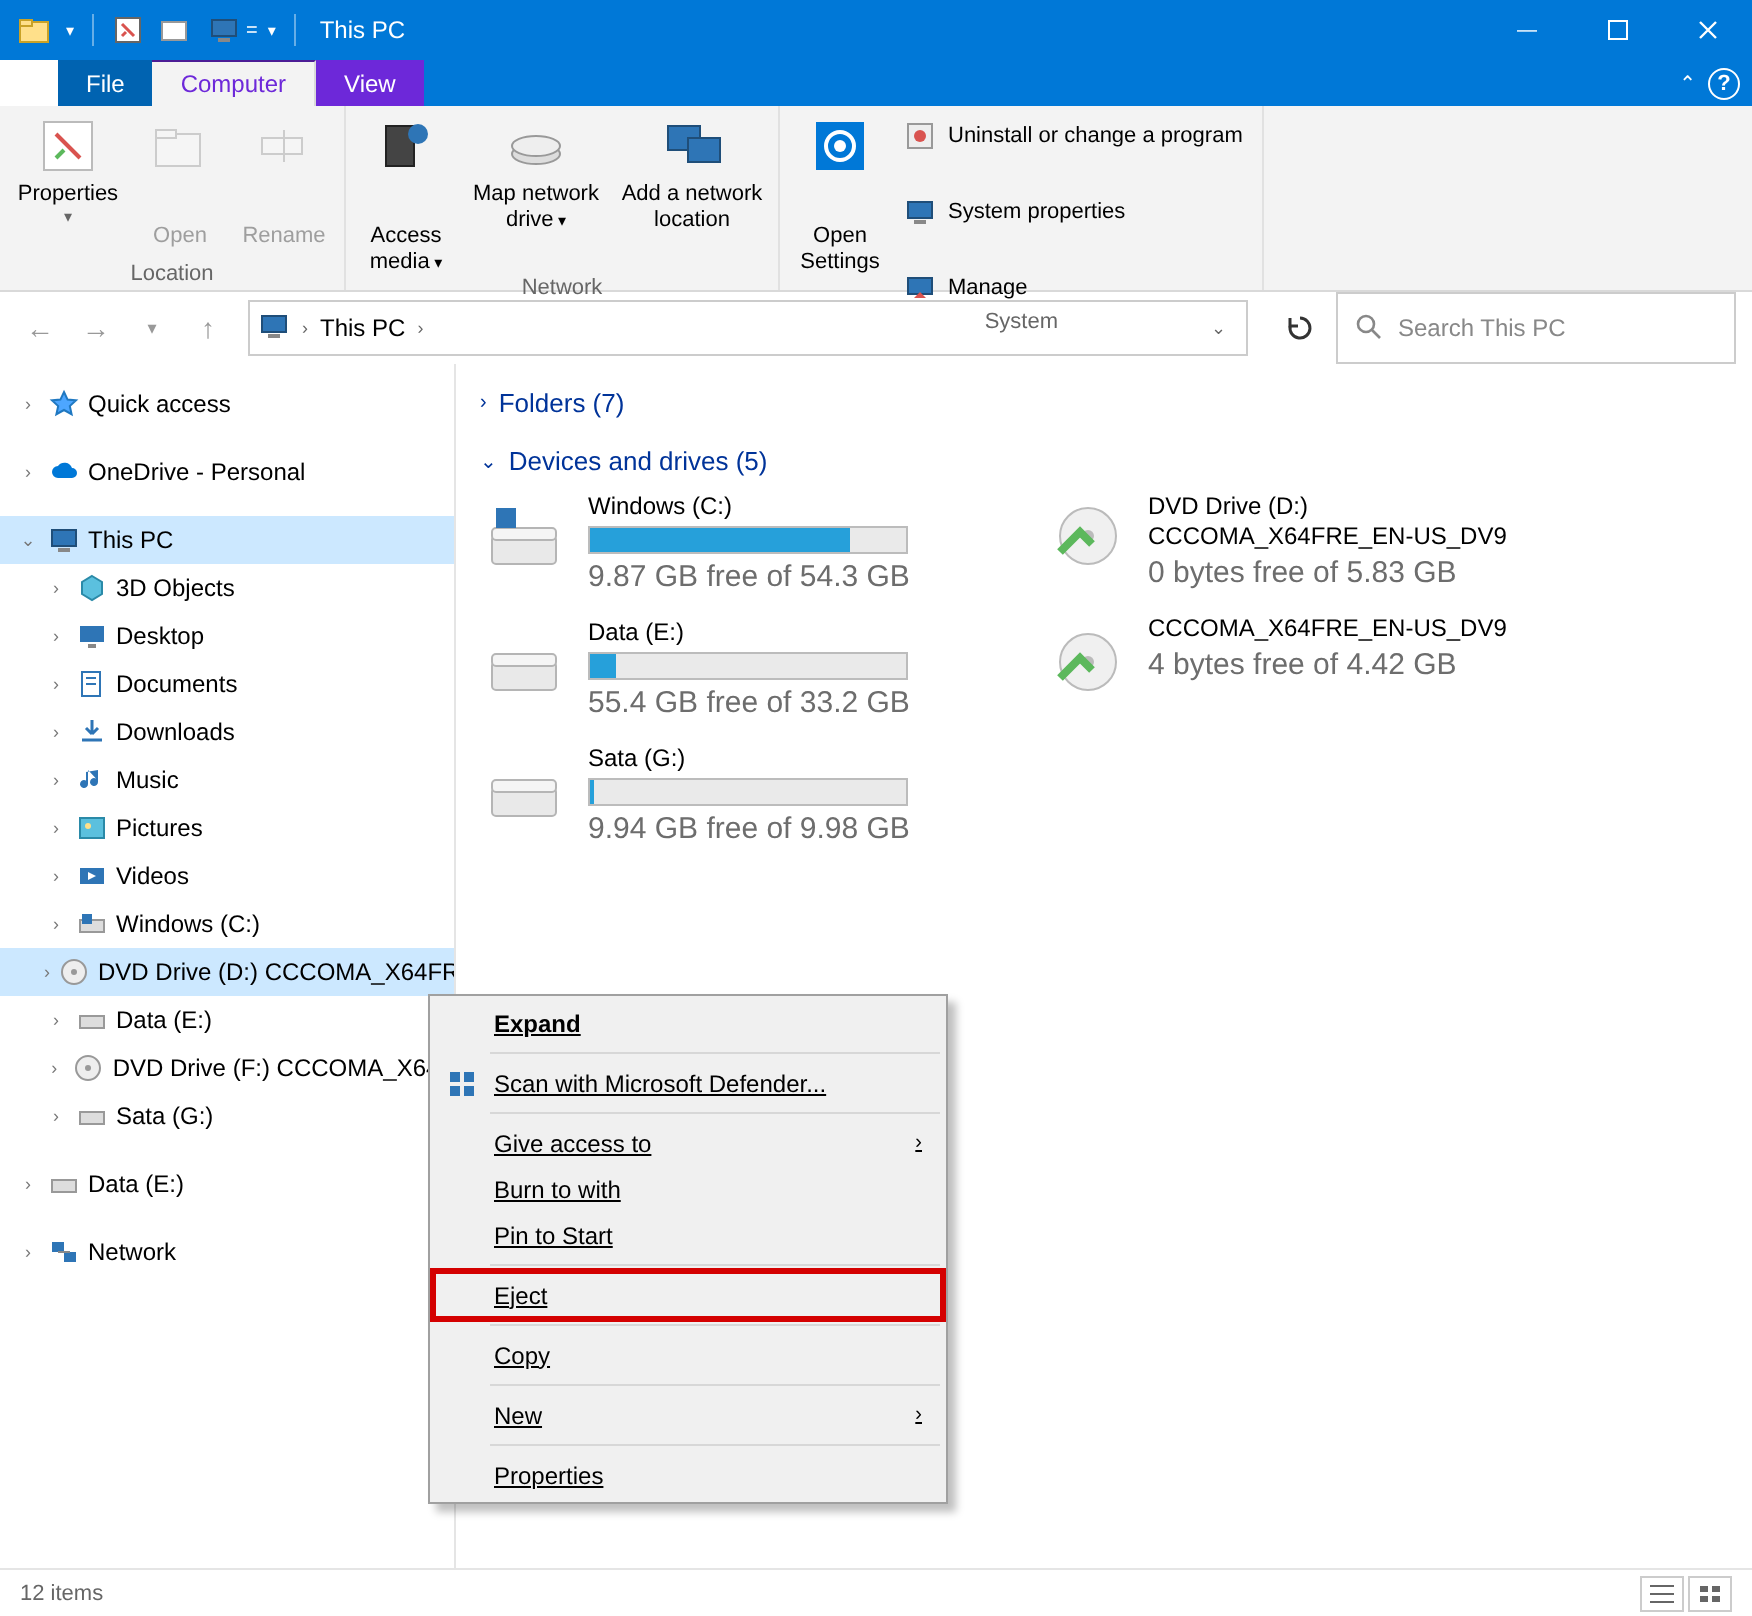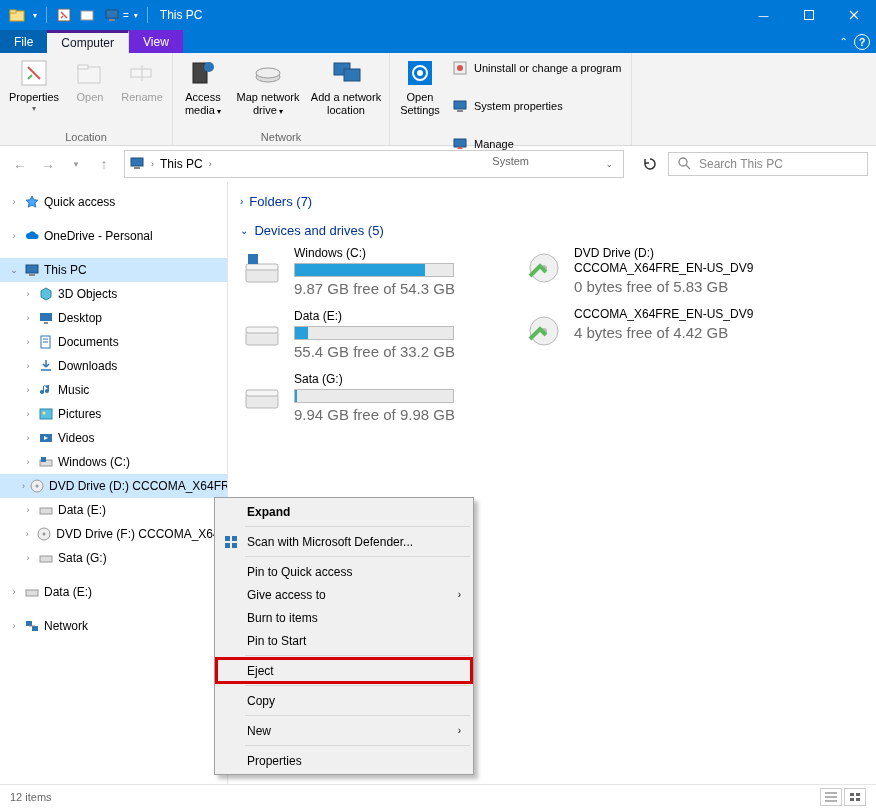--- a/index.html
+++ b/index.html
@@ -6,48 +6,48 @@
 body { width: 876px; height: 808px; background: #fff; overflow: hidden; font-size: 12px; position: relative; }
 
 .titlebar { height: 30px; background: #0078d7; color: #fff; display: flex; align-items: center; padding-left: 6px; }
 .titlebar .qat { display: flex; align-items: center; gap: 2px; }
 .titlebar .qat-item { width: 22px; height: 22px; display: flex; align-items: center; justify-content: center; }
 .titlebar .qat-sep { width: 1px; height: 16px; background: rgba(255,255,255,0.4); margin: 0 4px; }
 .titlebar .title { margin-left: 8px; font-size: 12px; }
 .titlebar .win-controls { margin-left: auto; display: flex; }
 .titlebar .win-btn { width: 45px; height: 30px; display: flex; align-items: center; justify-content: center; font-size: 10px; }
 
-.tabstrip { height: 23px; background: #0078d7; display: flex; align-items: flex-end; position: relative; }
+.tabstrip { height: 23px; background: #0078d7; display: flex; align-items: flex-end; position: relative; margin-left: 29px; }
 .file-tab { height: 23px; padding: 0 14px; background: #0063b1; color: #fff; display: flex; align-items: center; font-size: 12px; }
-.tab { height: 23px; padding: 0 14px; background: #f3f3f3; color: #0f172a; display: flex; align-items: center; font-size: 12px; border-top: 3px solid #4c1d95; border-right: 1px solid #d9d9d9; }
+.tab { height: 23px; padding: 0 14px; background: #f3f3f3; color: #6d28d9; display: flex; align-items: center; font-size: 12px; border-top: 1px solid #4c1d95; border-right: 1px solid #d9d9d9; }
 .tab.inactive { background: #6d28d9; color: #fff; border: none; }
 .tabstrip .collapse { margin-left: auto; color: #fff; padding: 0 6px; display: flex; align-items: center; height: 23px; gap: 6px; }
 .help-circle { width: 16px; height: 16px; border-radius: 50%; background: #0078d7; color: #fff; font-weight: bold; font-size: 11px; display: flex; align-items: center; justify-content: center; border: 1px solid #fff; }
 
 .ribbon { height: 93px; background: #f3f3f3; border-bottom: 1px solid #d9d9d9; display: flex; }
 .ribbon-group { border-right: 1px solid #e1e1e1; padding: 2px 6px 0; display: flex; flex-direction: column; align-items: center; }
 .ribbon-group-content { flex: 1; display: flex; align-items: flex-start; gap: 4px; padding-top: 2px; }
 .ribbon-group-label { font-size: 11px; color: #666; padding-bottom: 2px; }
 .rbtn-large { display: flex; flex-direction: column; align-items: center; width: 56px; }
-.rbtn-large.narrow { width: 48px; }
+.rbtn-large.narrow { width: 48px; gap: 21px; }
 .rbtn-large.wide { width: 74px; justify-content: flex-end; }
 .rbtn-icon { width: 32px; height: 32px; display: flex; align-items: center; justify-content: center; margin-bottom: 2px; }
 .rbtn-label { font-size: 11px; text-align: center; line-height: 13px; }
 .rbtn-label.disabled { color: #9e9e9e; }
 .rbtn-small { display: flex; align-items: center; gap: 6px; height: 22px; font-size: 11px; padding: 0 4px; }
 .rbtn-small .ico { width: 16px; height: 16px; display: flex; align-items: center; justify-content: center; }
 
 .navbar { height: 36px; display: flex; align-items: center; padding: 4px 8px; gap: 4px; }
 .nav-arrow { width: 24px; height: 24px; display: flex; align-items: center; justify-content: center; color: #999; border-radius: 2px; font-size: 14px; }
 .address-bar { flex: 1; height: 28px; border: 1px solid #ccc; display: flex; align-items: center; padding: 0 4px; gap: 6px; margin: 0 8px 0 4px; }
 .address-bar .crumb { font-size: 12px; }
 .address-bar .crumb-sep { color: #666; font-size: 9px; }
 .address-bar .dropdown-btn { margin-left: auto; color: #666; font-size: 9px; padding: 0 6px; }
 .refresh-btn { width: 28px; height: 28px; display: flex; align-items: center; justify-content: center; color: #333; }
-.search-box { width: 200px; height: 24px; border: 1px solid #ccc; display: flex; align-items: center; padding: 0 8px; color: #888; gap: 8px; }
+.search-box { width: 200px; height: 36px; border: 1px solid #ccc; display: flex; align-items: center; padding: 0 8px; color: #888; gap: 8px; }
 .search-box input { border: none; outline: none; flex: 1; font-size: 12px; color: #333; }
 .search-box input::placeholder { color: #888; }
 
 .body-area { display: flex; height: calc(808px - 30px - 23px - 93px - 36px - 24px); }
 
 .navpane { width: 228px; border-right: 1px solid #e5e5e5; padding: 8px 0; overflow: hidden; }
 .tree-item { height: 24px; display: flex; align-items: center; gap: 4px; padding-left: 8px; font-size: 12px; white-space: nowrap; position: relative; }
 .tree-item .expander { width: 12px; text-align: center; color: #777; font-size: 9px; }
 .tree-item .tico { width: 16px; height: 16px; display: flex; align-items: center; justify-content: center; }
 .tree-item.depth1 { padding-left: 22px; }
@@ -61,21 +61,21 @@
 .drives-grid { display: flex; flex-wrap: wrap; gap: 12px 20px; }
 .drive-item { width: 260px; display: flex; gap: 10px; }
 .drive-icon { width: 44px; height: 44px; display: flex; align-items: center; justify-content: center; }
 .drive-info { flex: 1; }
 .drive-name { font-size: 12px; margin-bottom: 3px; }
 .drive-bar { width: 160px; height: 14px; border: 1px solid #bcbcbc; background: #eaeaea; margin-bottom: 3px; position: relative; }
 .drive-bar-fill { height: 100%; background: #26a0da; }
 .drive-free { font-size: 15px; color: #6d6d6d; }
 
 .context-menu { position: absolute; left: 214px; top: 497px; width: 260px; background: #f0f0f0; border: 1px solid #a0a0a0; box-shadow: 4px 4px 4px rgba(0,0,0,0.25); padding: 2px; font-size: 12px; }
-.cm-item { height: 23px; display: flex; align-items: center; padding-left: 30px; position: relative; }
+.cm-item { height: 23px; display: flex; align-items: center; padding-left: 30px; position: relative; text-decoration: underline; }
 .cm-item.bold { font-weight: bold; }
 .cm-item .cm-ico { position: absolute; left: 6px; width: 16px; height: 16px; display: flex; align-items: center; justify-content: center; }
 .cm-item .cm-arrow { margin-left: auto; margin-right: 10px; font-size: 10px; }
 .cm-sep { height: 1px; background: #d7d7d7; margin: 3px 1px 3px 28px; }
 .cm-item.highlighted { outline: 3px solid #d40000; outline-offset: -1px; }
 
 .statusbar { height: 24px; border-top: 1px solid #e5e5e5; display: flex; align-items: center; padding: 0 10px; font-size: 11px; color: #666; }
 .statusbar .view-btns { margin-left: auto; display: flex; gap: 2px; }
 .statusbar .view-btn { width: 22px; height: 18px; border: 1px solid #ccc; display: flex; align-items: center; justify-content: center; font-size: 10px; }
 
@@ -566,28 +566,25 @@
           <rect x="2" y="2" width="5" height="5" fill="#2e75b6"></rect>
           <rect x="9" y="2" width="5" height="5" fill="#2e75b6"></rect>
           <rect x="2" y="9" width="5" height="5" fill="#2e75b6"></rect>
           <rect x="9" y="9" width="5" height="5" fill="#2e75b6"></rect>
         </svg>
       </span>
     <span>Scan with Microsoft Defender...</span>
   </div>
   <div class="cm-sep"></div>
   <div class="cm-item">
-      <span>Pin to Quick access</span>
-    </div>
-  <div class="cm-item">
       <span>Give access to</span>
       <span class="cm-arrow">›</span>
     </div>
   <div class="cm-item">
-      <span>Burn to items</span>
+      <span>Burn to with</span>
     </div>
   <div class="cm-item">
       <span>Pin to Start</span>
     </div>
   <div class="cm-sep"></div>
   <div class="cm-item highlighted">
       <span>Eject</span>
     </div>
   <div class="cm-sep"></div>
   <div class="cm-item">

